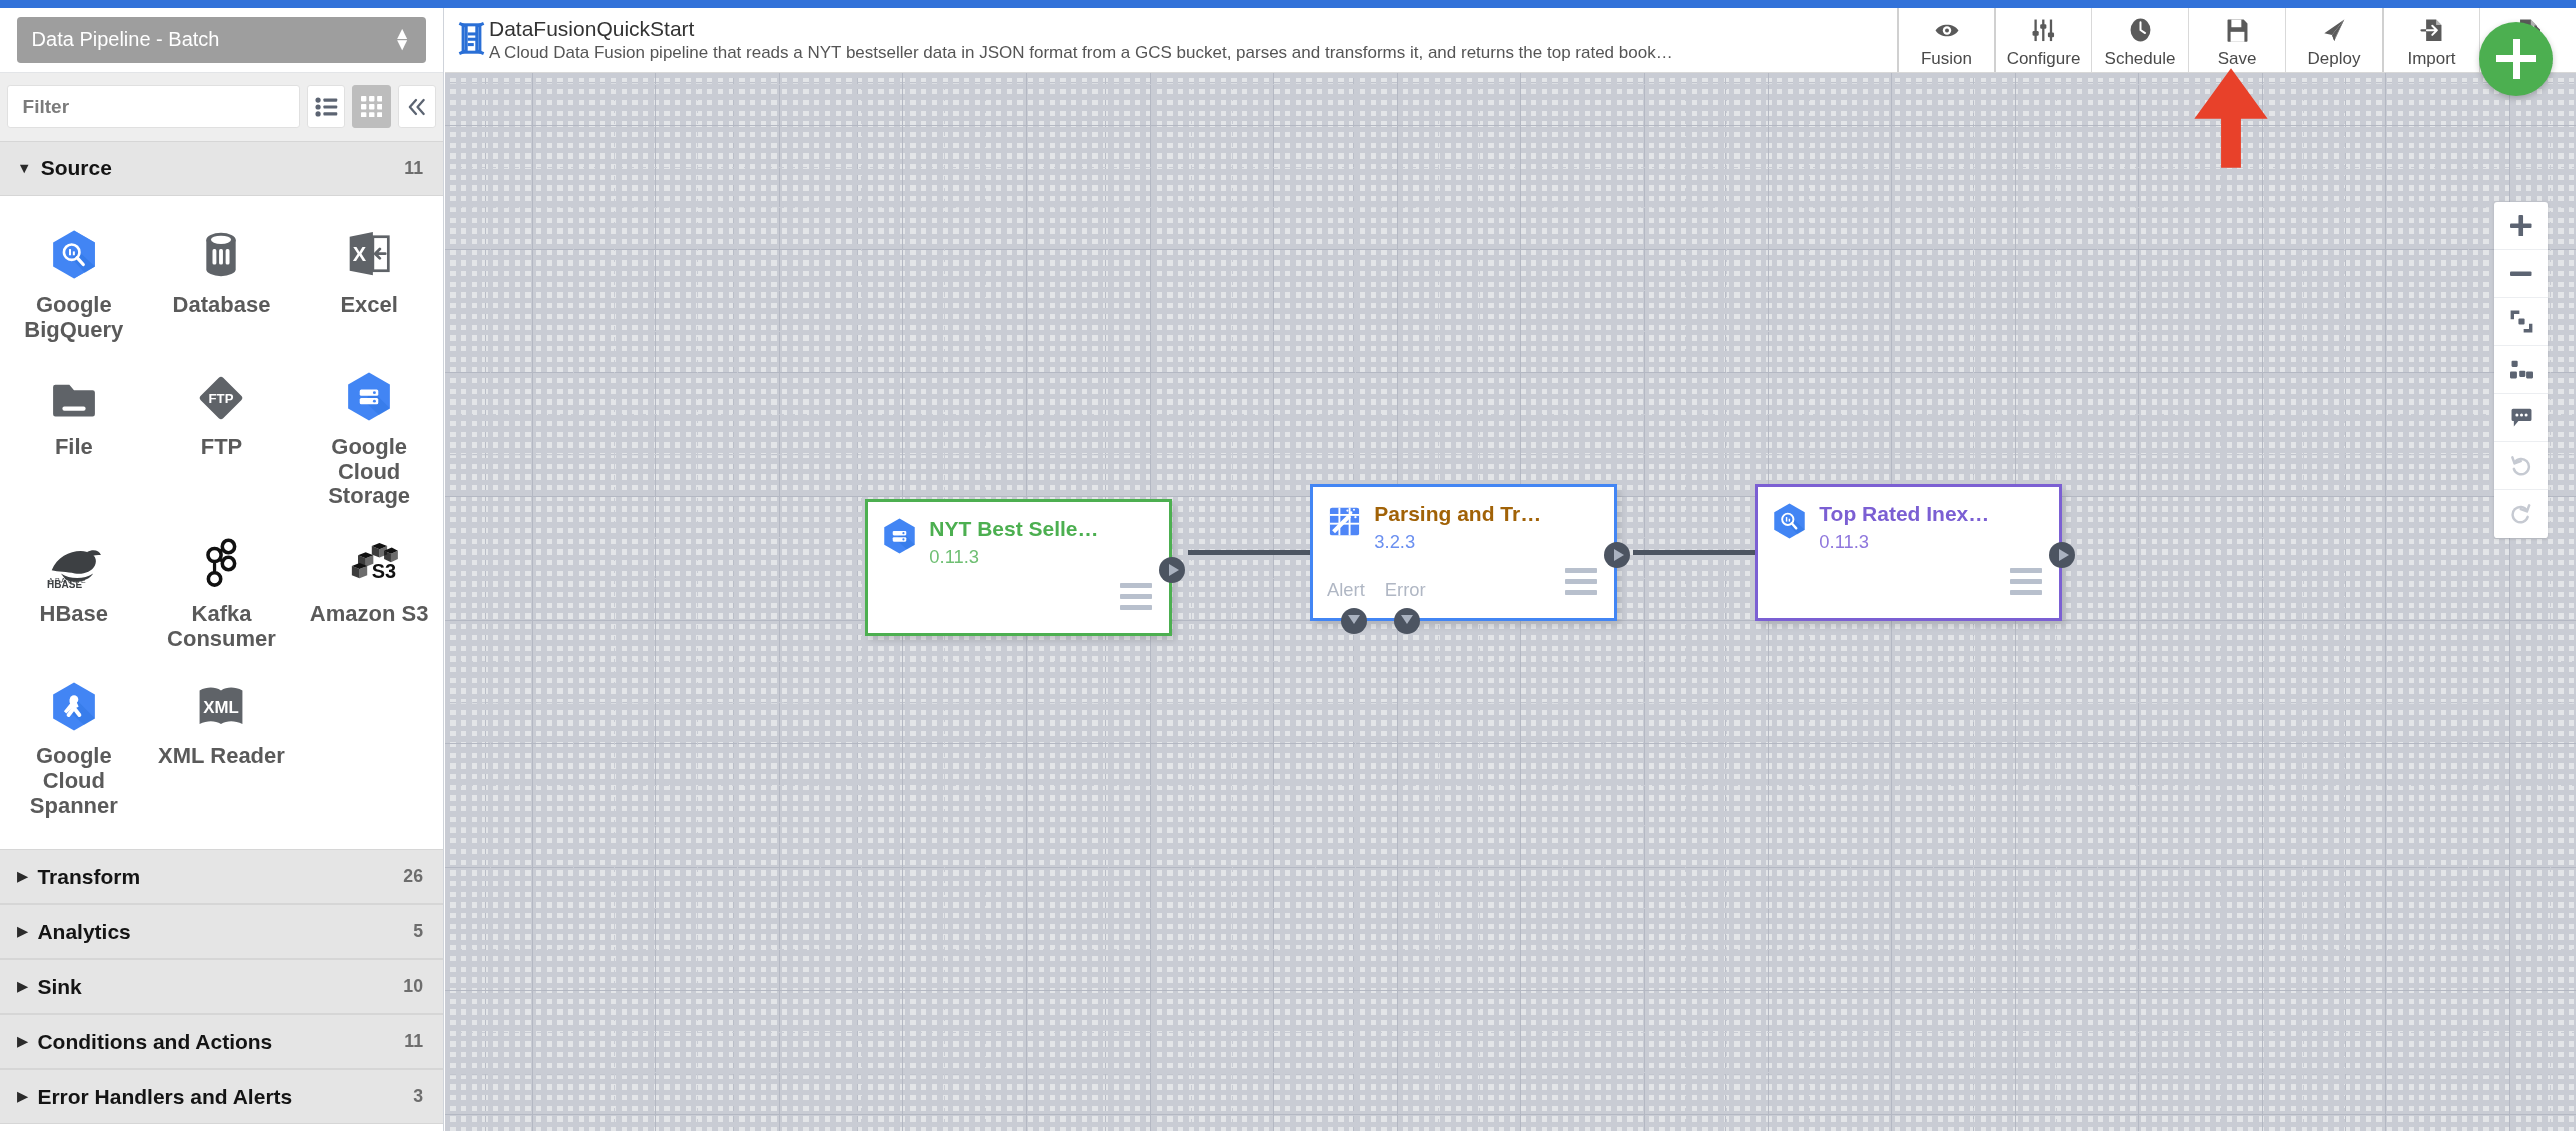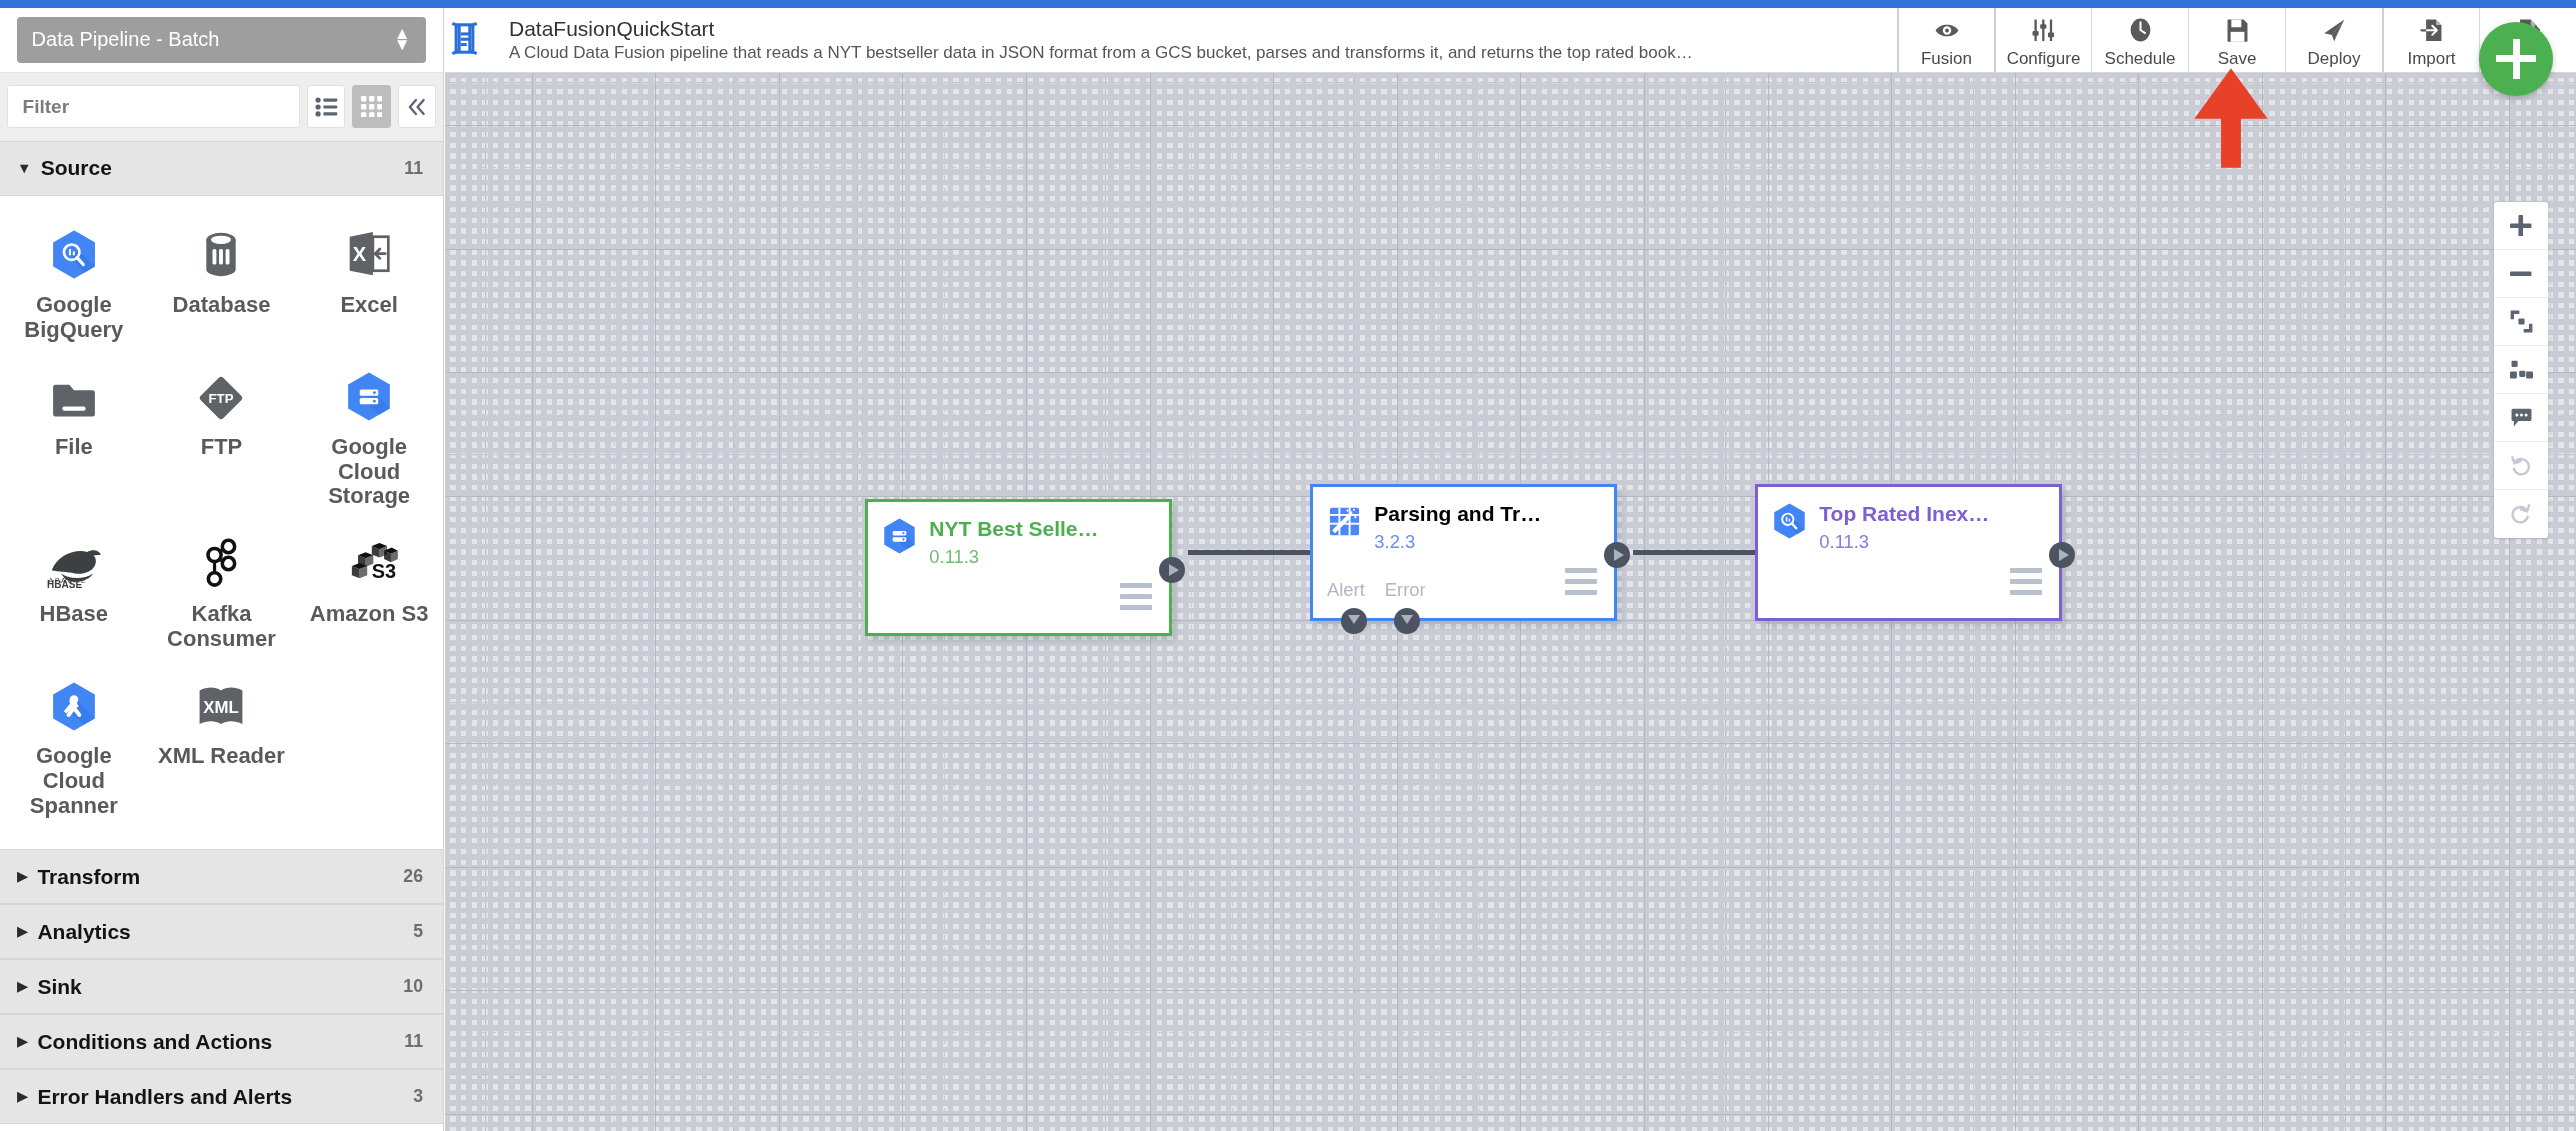--- a/index.html
+++ b/index.html
@@ -89,21 +89,21 @@
   }
   .sec-list { flex: 0 0 auto; }
 
   
   .header {
     position: absolute; left: 445px; top: 7.7px;
     width: 2131px; height: 65px; background:#fff;
     border-bottom: 0.8px solid #d8d8d8;
     display: flex; align-items: stretch;
   }
-  .hdr-meta { display:flex; align-items:center; gap: 30px; padding-left: 5px; flex: 1 1 auto; min-width:0; }
+  .hdr-meta { display:flex; align-items:center; gap: 3px; padding-left: 12px; flex: 1 1 auto; min-width:0; }
   .hdr-text { min-width: 0; }
   .hdr-title { font-size: 21px; color:#333333; line-height: 1.25; white-space:nowrap; }
   .hdr-desc {
     font-size: 17px; color:#555555; line-height: 1.3;
     white-space: nowrap; overflow:hidden; text-overflow: ellipsis; max-width: 1351px;
   }
   .hdr-actions { display:flex; align-items:stretch; flex:0 0 auto; }
   .hbtn {
     width: 97px; display:flex; flex-direction:column;
     align-items:center; justify-content:center; gap:3.1px;
@@ -146,21 +146,21 @@
     position:absolute; width: 307px; height: 137px;
     background:#ffffff; border: 3.1px solid #4caf50;
     box-shadow: 3.8px 4.6px 7px rgba(0,0,0,0.13);
     cursor: pointer;
   }
   .node.blue { border-color:#4285f4; }
   .node.purple { border-color:#7b5fd3; }
   .node-head { display:flex; align-items:flex-start; gap:12.3px; padding: 15.4px 0 0 14px; }
   .node-ico { width:35px; height:38px; flex:0 0 auto; display:flex; align-items:center; justify-content:center; }
   .node-name { font-size: 21px; font-weight: bold; color:#4caf50; line-height:1.15; }
-  .node.blue .node-name { color:#000000; }
+  .node.blue .node-name { color:#a16207; }
   .node.purple .node-name { color:#7b5fd3; }
   .node-ver { font-size: 18.4px; color:#6fbf73; margin-top:4.6px; }
   .node.blue .node-ver { color:#6a8ff0; }
   .node.purple .node-ver { color:#8f77dd; }
   .hamburger {
     position:absolute; right: 17px; bottom: 23px;
     width:32px; display:flex; flex-direction:column; gap:5.4px; cursor:pointer;
   }
   .hamburger i { display:block; height:5.4px; background:#b8c0cd; border-radius:0.8px; }
   .port {

